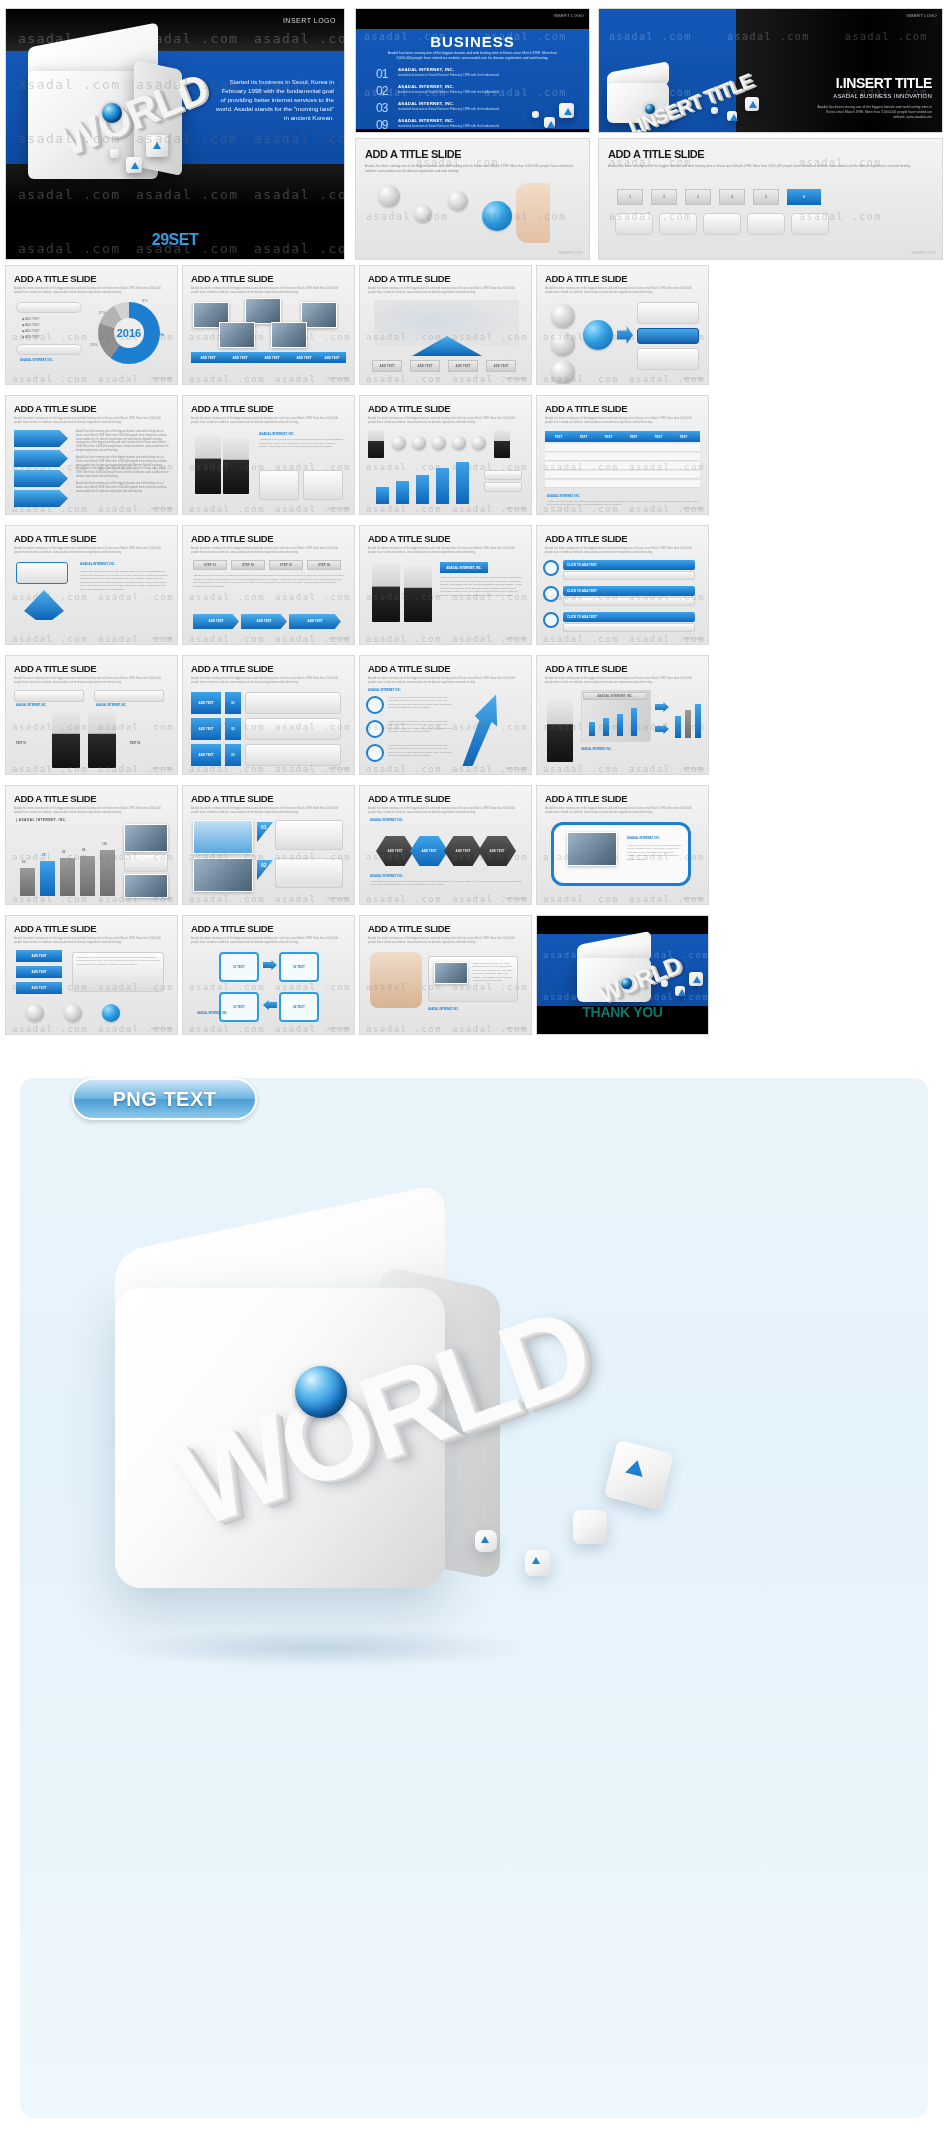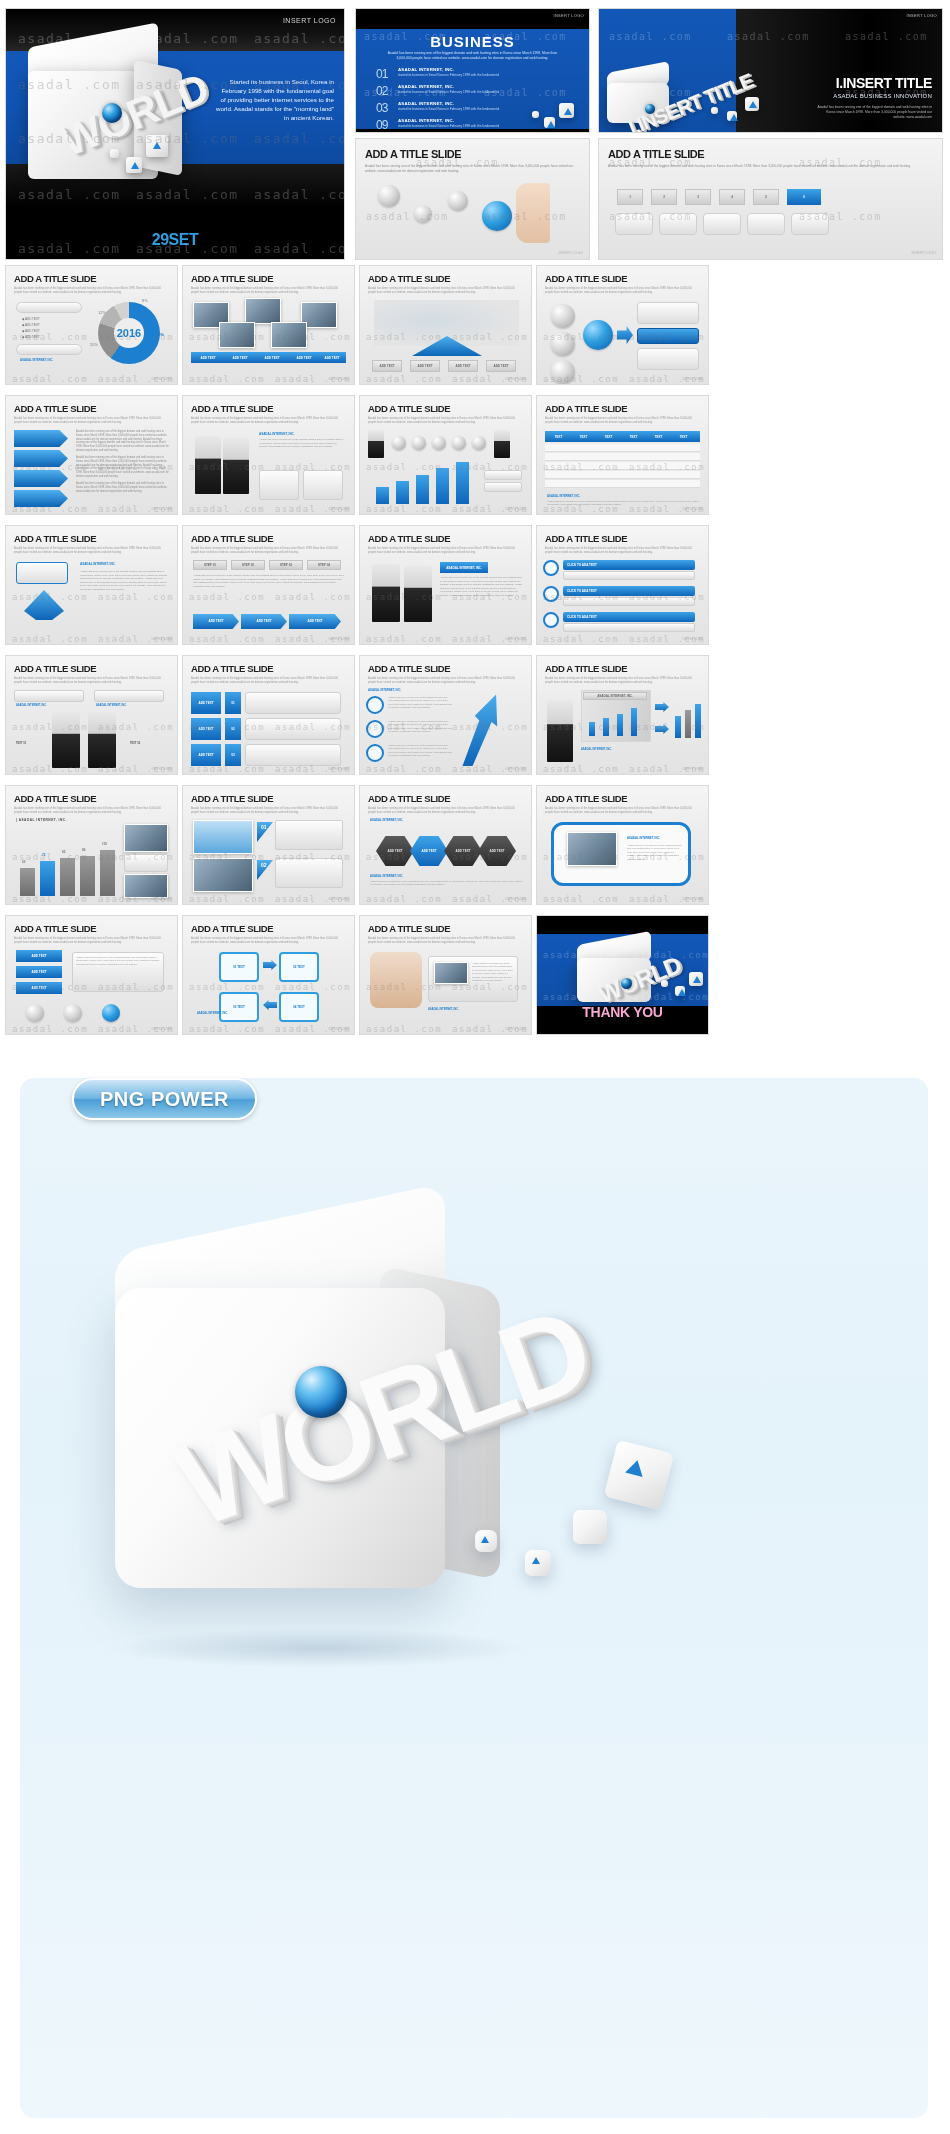--- a/index.html
+++ b/index.html
@@ -185,21 +185,21 @@
   .s-light .logo-br { position:absolute; right:6px; bottom:4px; font-size:3.6px; color:#b4b4b4; }
 
   
   .s-thanks { background:#000; }
   .s-thanks .tband {
     position:absolute; left:0; top:18px; width:100%; height:72px;
     background:linear-gradient(#1358b8,#0e4ea6);
   }
   .s-thanks .ty {
     position:absolute; left:0; right:0; bottom:14px; text-align:center;
-    color:#f9a8d4; font-size:14px; font-weight:bold; letter-spacing:-.3px;
+    color:#0f766e; font-size:14px; font-weight:bold; letter-spacing:-.3px;
   }
 
   
   #grid {
     position:absolute; left:0; top:265px; width:950px;
   }
   .gcell {
     position:absolute; overflow:hidden;
   }
   .gthumb {
@@ -1052,21 +1052,21 @@
                  <div class="wm dark" style="left:6px; top:76px; font-size:9px;">asadal .com</div>
                  <div class="wm dark" style="left:96px; top:76px; font-size:9px;">asadal .com</div>
                </div>
              </div>
     </div>
 
   <div id="pngsec">
     <div class="png-card">
 
       <div class="png-badge">
-        <span>PNG POWER</span>
+        <span>PNG TEXT</span>
       </div>
 
       <div class="bigcube-wrap">
         <div class="big-cube-top"></div>
         <div class="big-cube-side"></div>
         <div class="big-cube-body"></div>
         <div class="big-world">WORLD</div>
         <div class="big-globe"></div>
         <div class="big-shadow"></div>
         <div class="bc sm-arrow" style="left:455px; top:372px; width:22px; height:22px;"></div>

